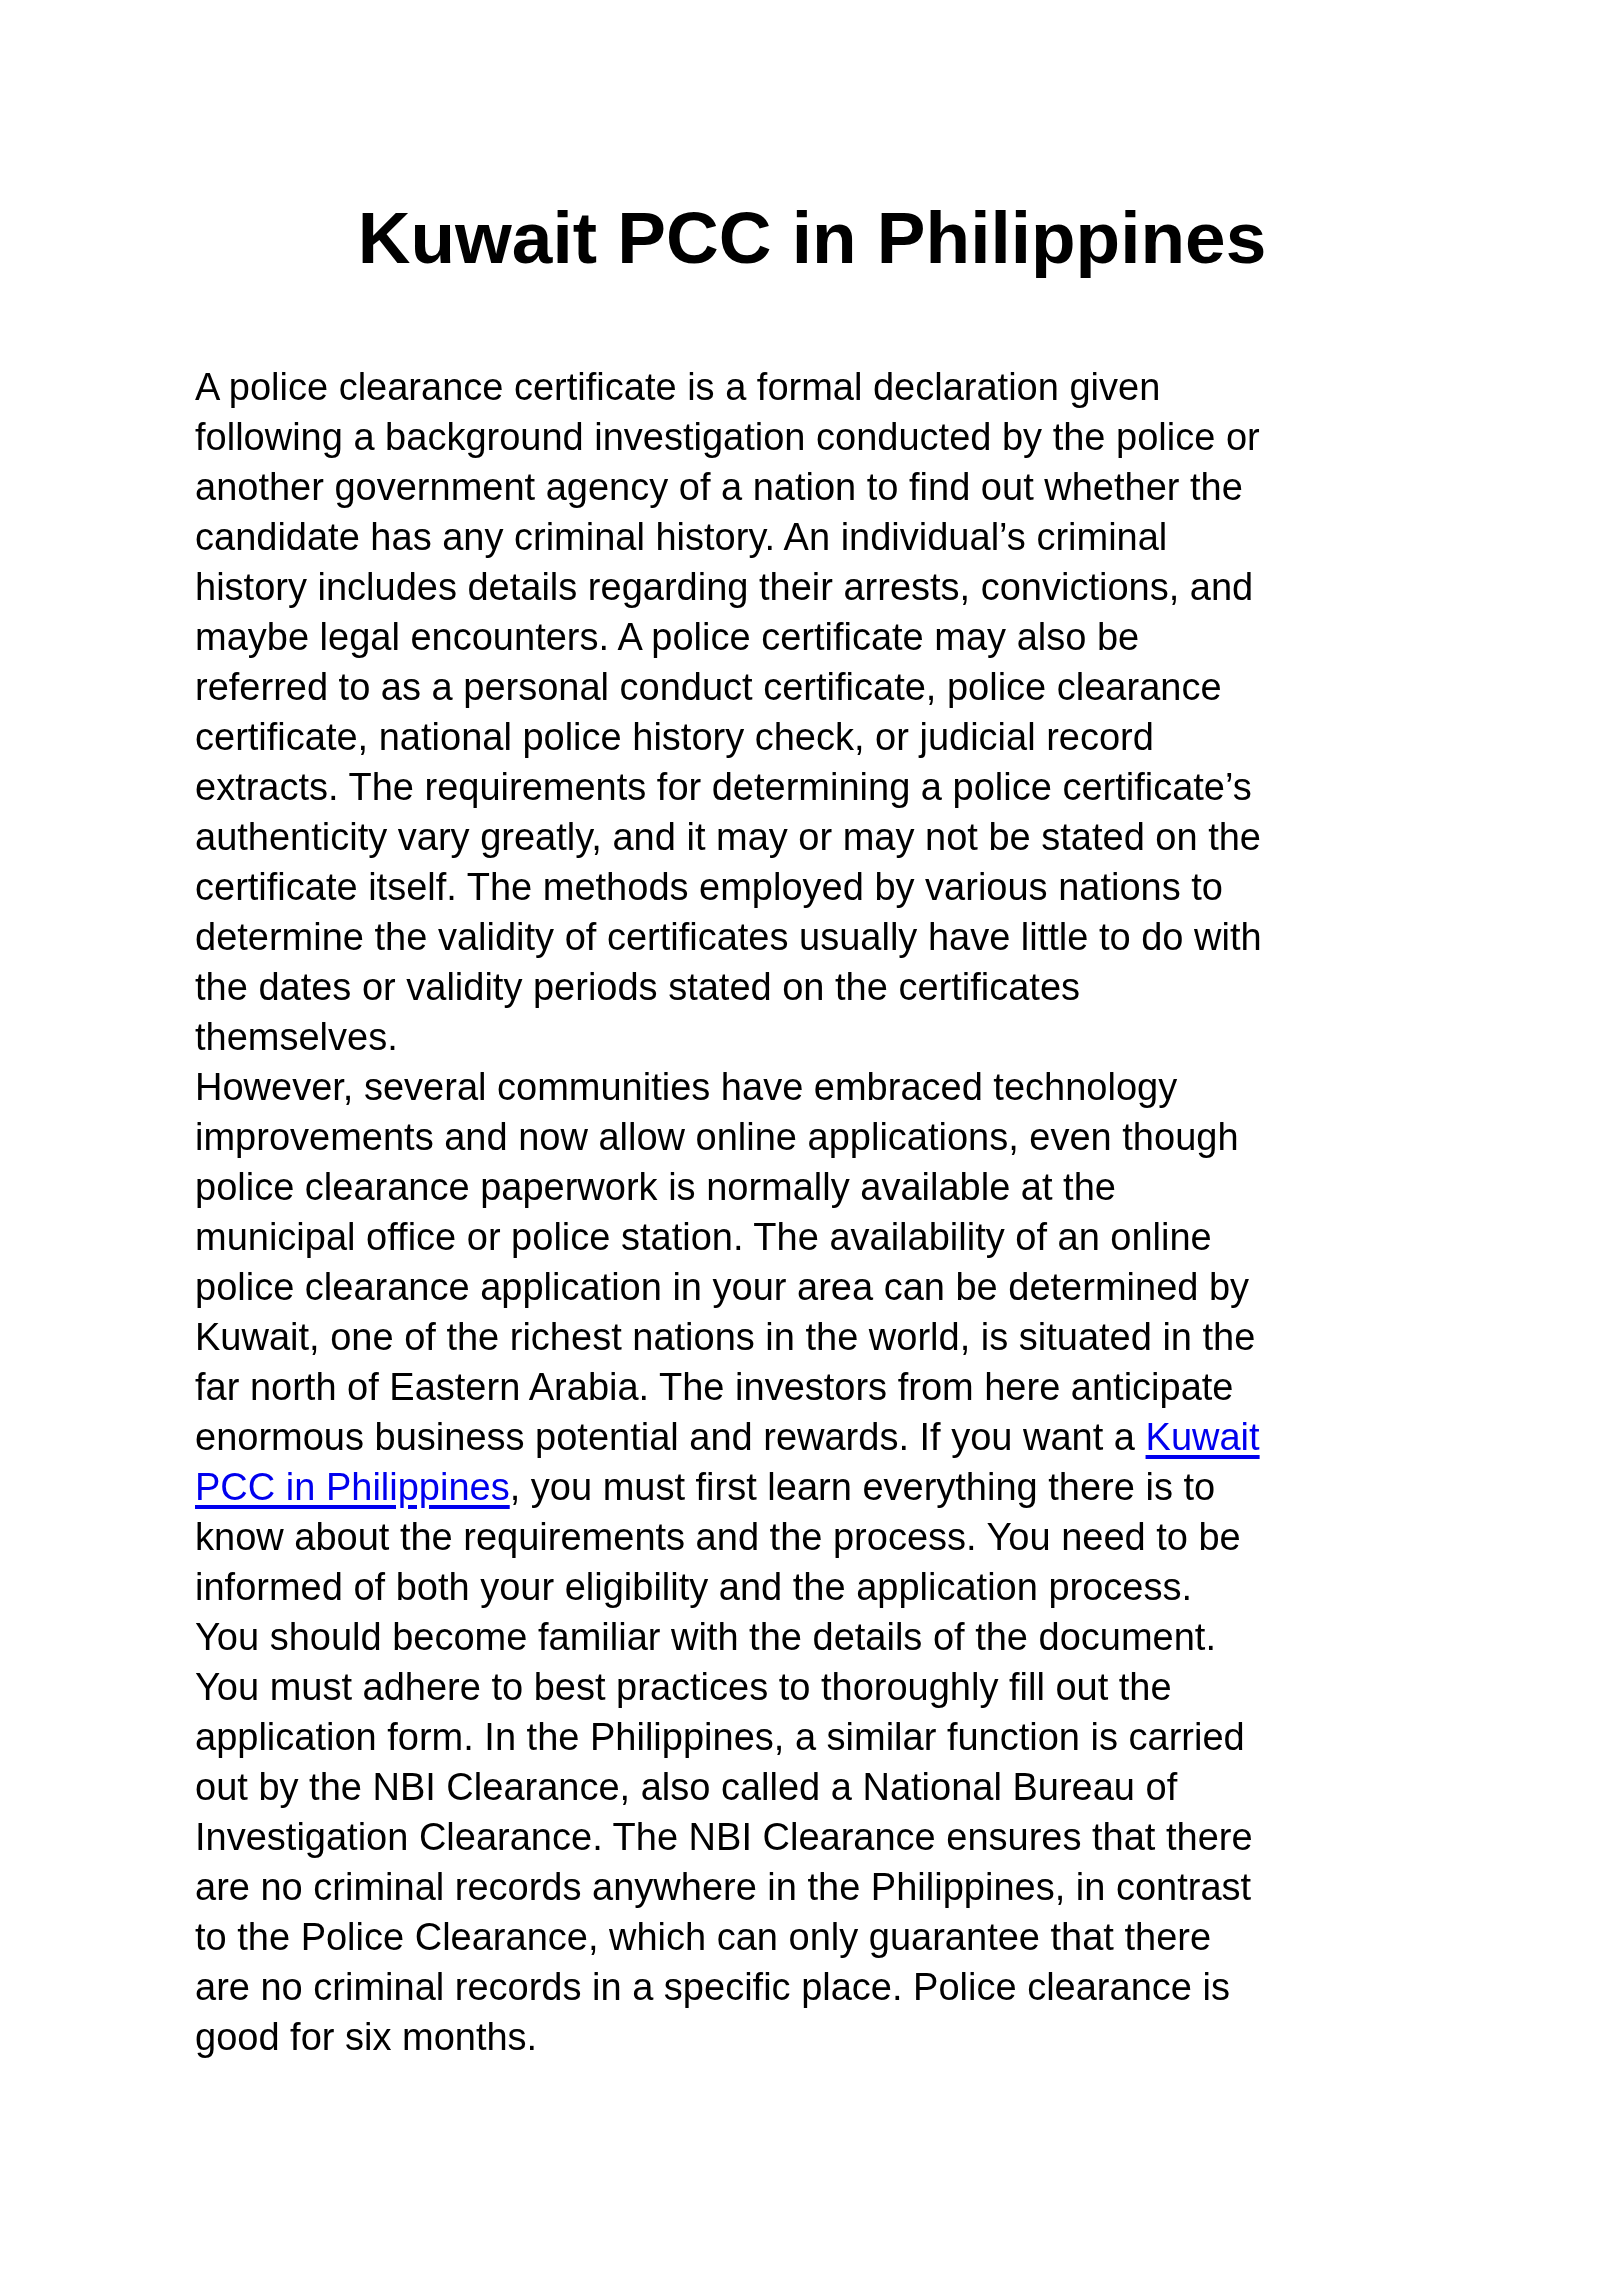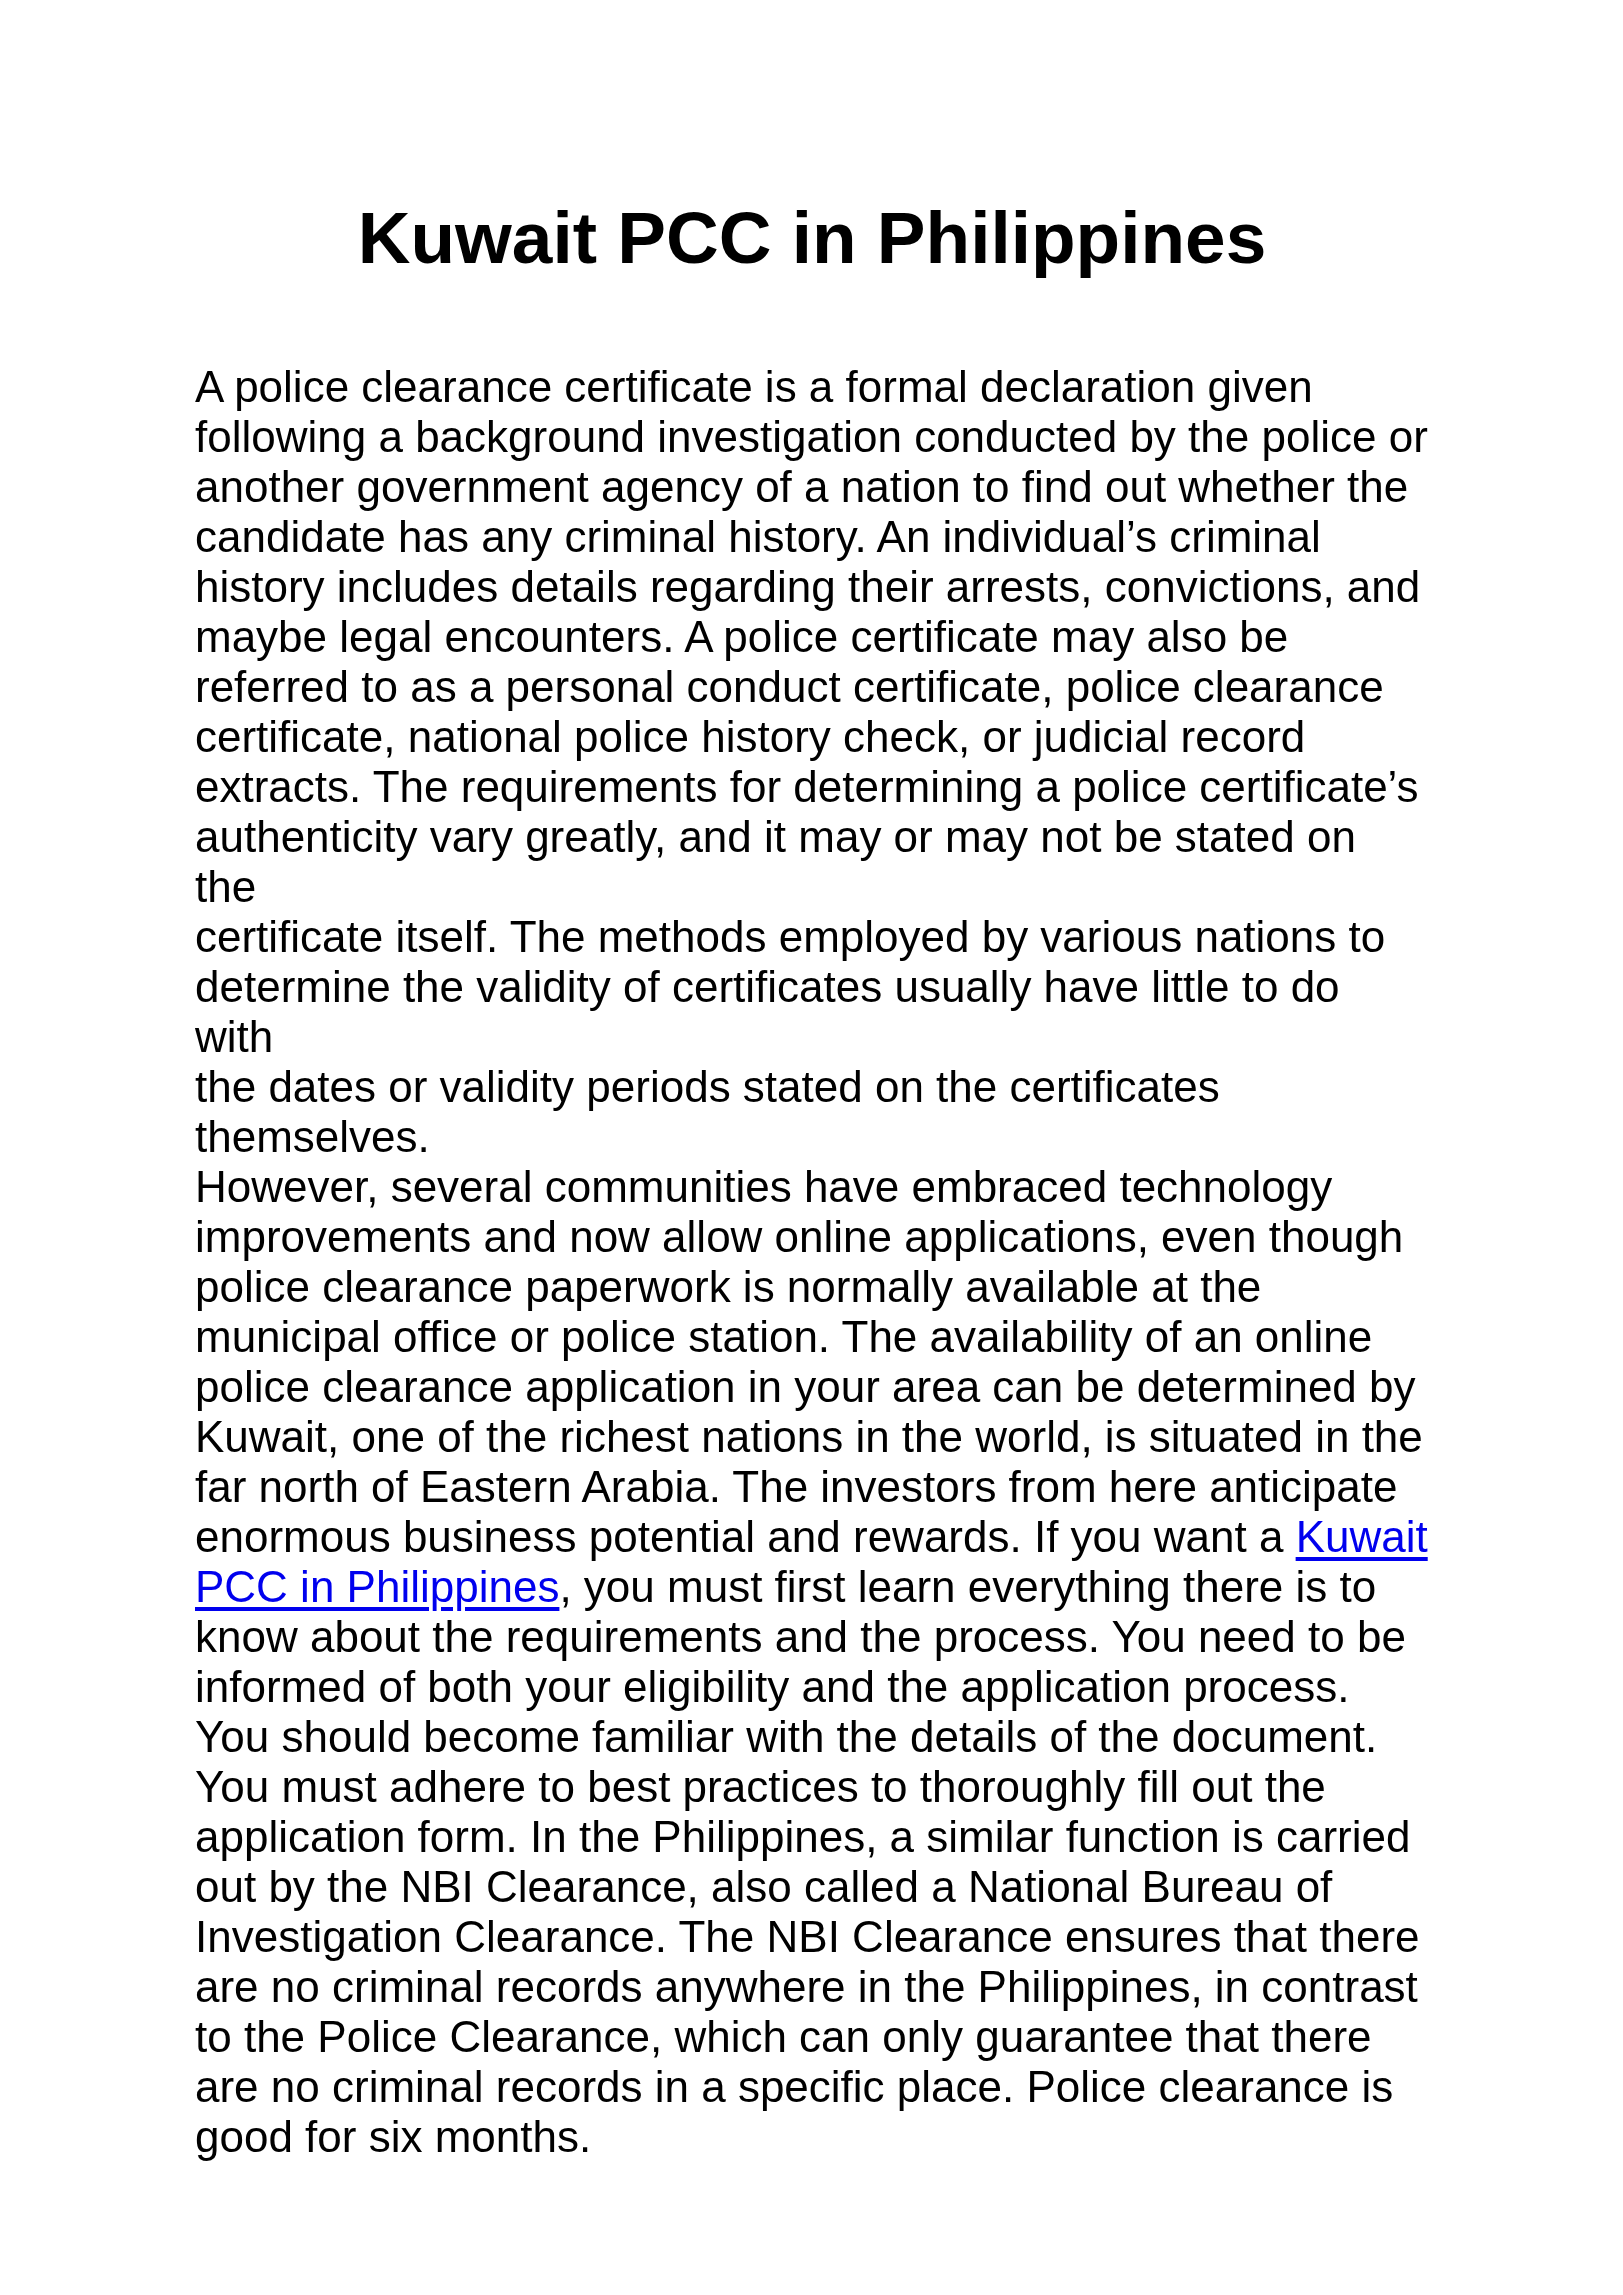--- a/index.html
+++ b/index.html
@@ -20,21 +20,21 @@
   .doc-title {
     margin: 196px 0 82px 0;
     font-size: 73px;
     line-height: 84px;
     font-weight: bold;
     text-align: center;
     letter-spacing: 0;
   }
   .doc-body p.doc-par {
     margin: 0;
-    font-size: 44px;
+    font-size: 38px;
     line-height: 50px;
     white-space: pre-line; 
   }
   a.doc-link {
     color: var(--link-color, #0000EE);
     text-decoration: underline;
     text-decoration-thickness: 3.8px;
     text-underline-offset: 4.6px;
   }
 </style>

